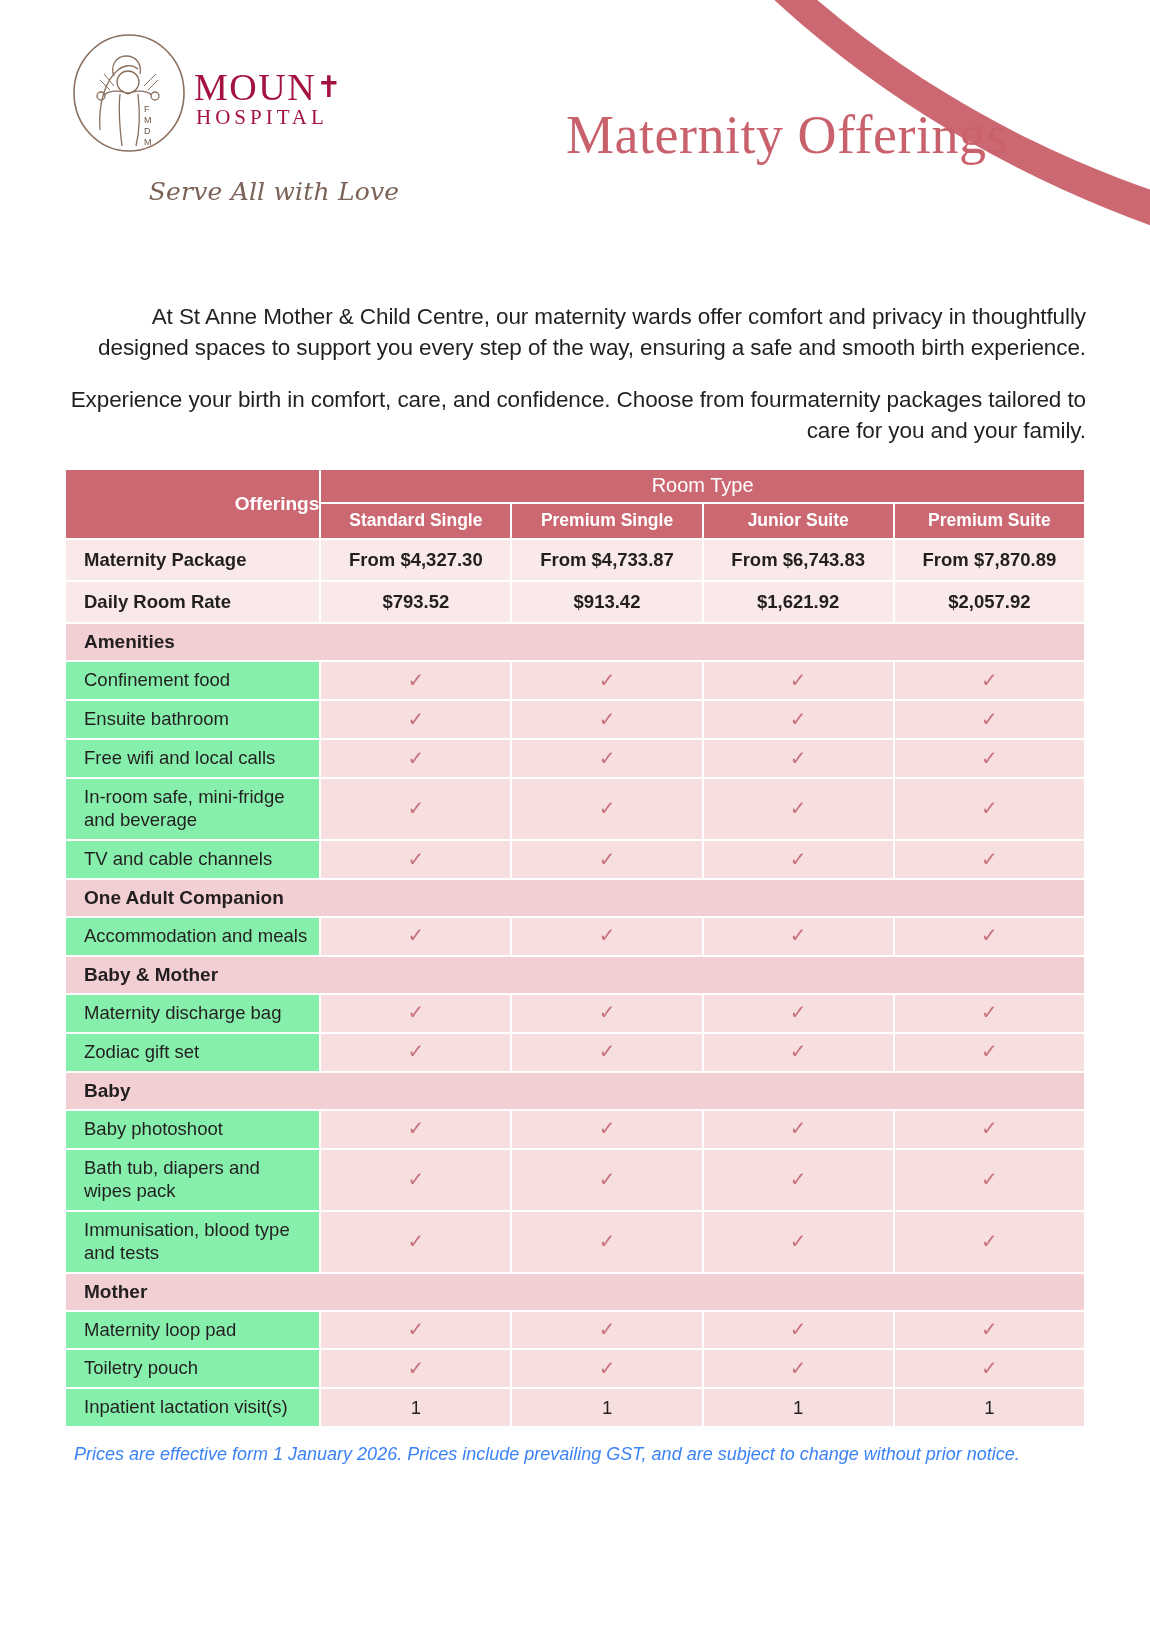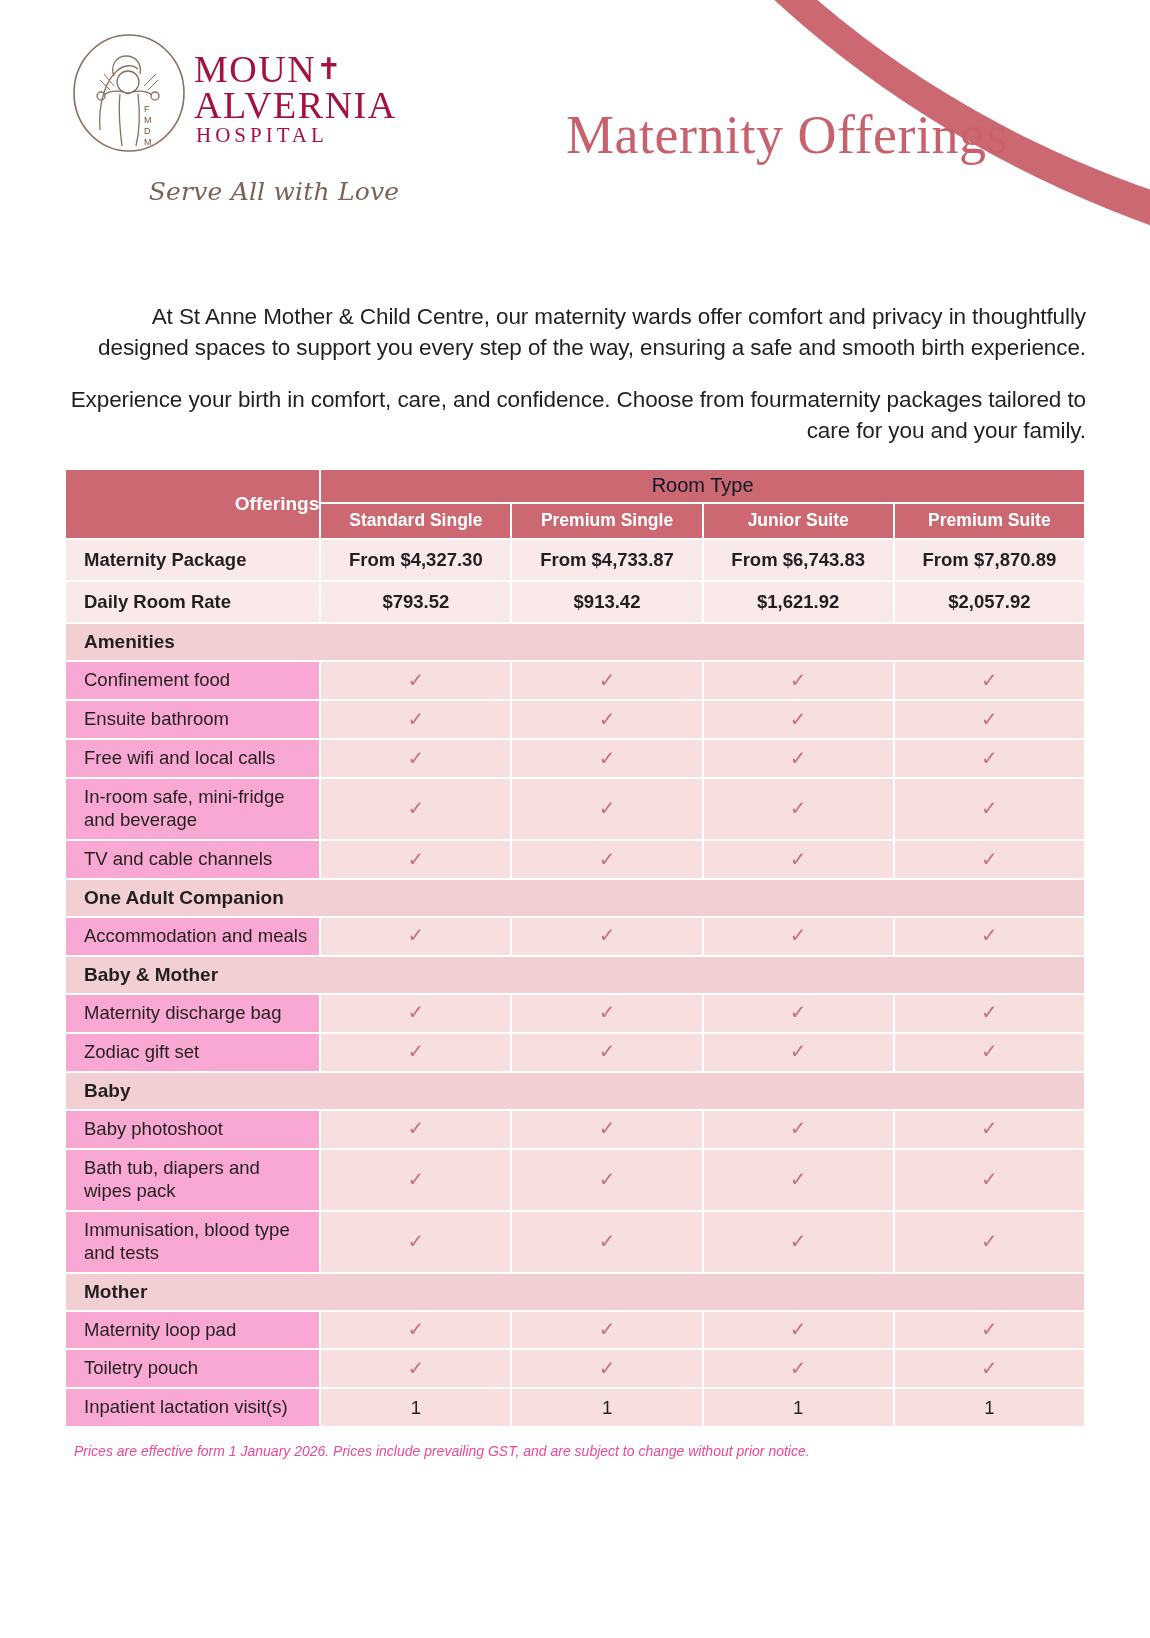--- a/index.html
+++ b/index.html
@@ -148,21 +148,21 @@
   .th-offerings {
     background: #cc6872;
     color: #ffffff;
     font-size: 19px;
     font-weight: 600;
     text-align: right;
     padding: 8px 0 8px 18px !important;
   }
   .th-roomtype {
     background: #cc6872;
-    color: #0f172a;
+    color: #ffffff;
     font-size: 20px;
     font-weight: 400;
     padding: 4px 0 5px 0 !important;
   }
   .th-col {
     background: #cc6872;
     color: #ffffff;
     font-size: 17.5px;
     font-weight: 600;
     text-align: center;
@@ -189,21 +189,21 @@
   .section-band {
     background: #f1cfd3;
     font-size: 19px;
     font-weight: 700;
     text-align: left;
     padding: 7px 0 7px 18px !important;
     color: #231f20;
   }
 
   .feat-label {
-    background: #f9a8d4;
+    background: #86efac;
     font-size: 18.5px;
     font-weight: 400;
     text-align: left;
     padding: 7px 12px 7px 18px !important;
     color: #231f20;
     line-height: 1.24;
   }
   .feat-cell {
     background: #f7dfe0;
     text-align: center;
@@ -216,24 +216,24 @@
     font-size: 20px;
     line-height: 1;
   }
 
   
   .footnote {
     position: relative;
     z-index: 3;
     margin: 14px 64px 0 64px;
     padding-left: 10px;
-    font-size: 14px;
+    font-size: 18px;
     font-style: italic;
     line-height: 1.34;
-    color: #ec4899;
+    color: #3b82f6;
   }
 </style>
 </head>
 <body>
 
 <div class="corner-arc"></div>
 <div class="corner-arc-inner"></div>
 
 <div class="header">
 
@@ -252,21 +252,20 @@
           <path d="M68 64 C70 82 70 100 66 116" fill="none" stroke="#8a6f5e" stroke-width="1.3"></path>
           <path d="M40 60 L30 50 M44 56 L34 44 M74 56 L86 44 M78 60 L88 50" stroke="#8a6f5e" stroke-width="1"></path>
           <text x="74" y="82" font-family="Liberation Sans, sans-serif" font-size="9" fill="#6b5648">F</text>
           <text x="74" y="93" font-family="Liberation Sans, sans-serif" font-size="9" fill="#6b5648">M</text>
           <text x="74" y="104" font-family="Liberation Sans, sans-serif" font-size="9" fill="#6b5648">D</text>
           <text x="74" y="115" font-family="Liberation Sans, sans-serif" font-size="9" fill="#6b5648">M</text>
         </svg>
       </div>
       <div class="logo-wordmark">
         <span class="wm-line1"><span>MOUN</span><span class="wm-cross">✝</span></span>
-        <span class="wm-line2">ALVERNIA</span>
         <span class="wm-line3">HOSPITAL</span>
       </div>
     </div>
     <div class="tagline">Serve All with Love</div>
   </div>
 
   <div class="page-title">Maternity Offerings</div>
 </div>
 
 <div class="intro">

